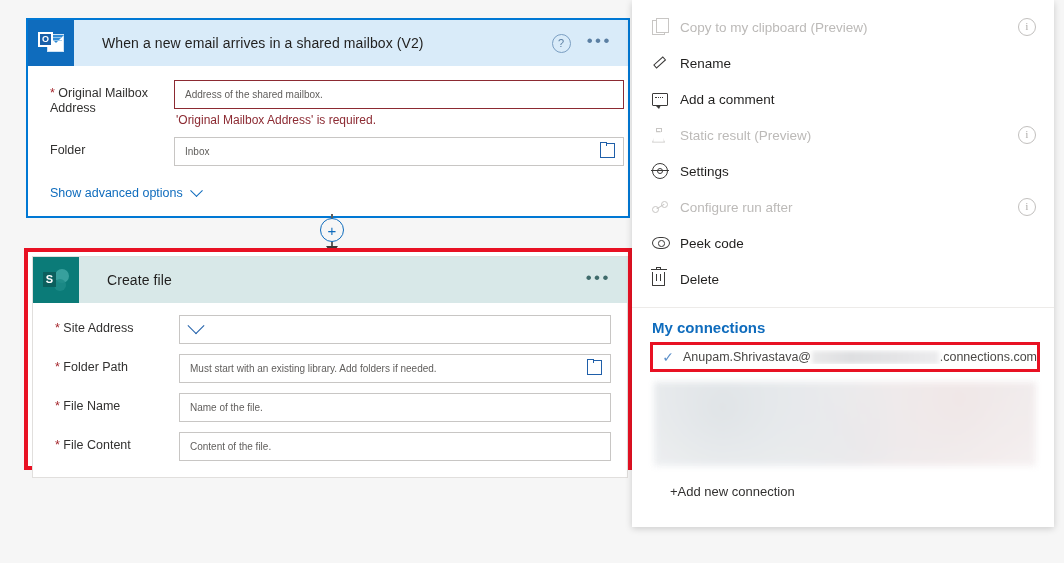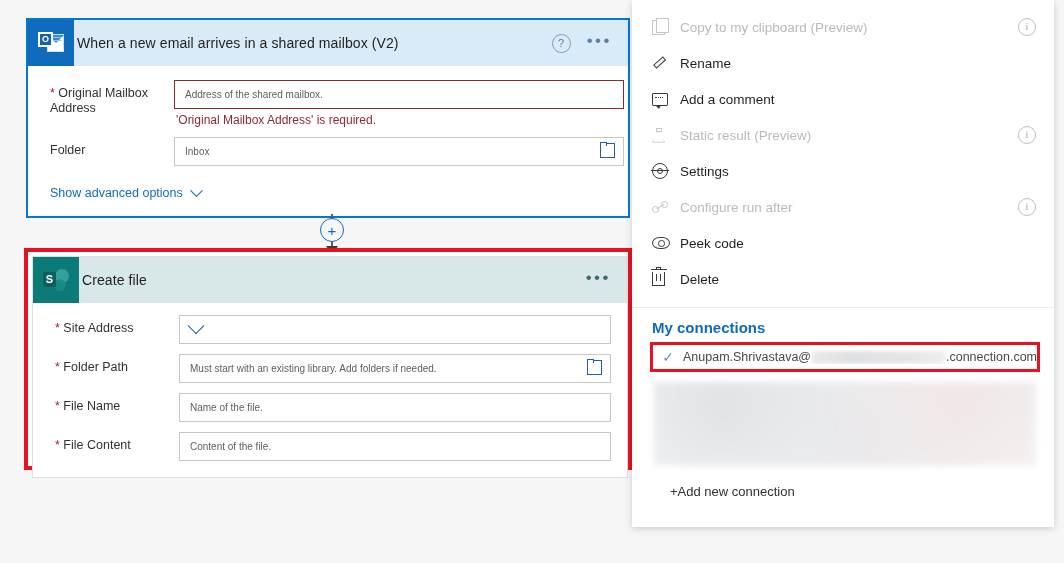--- a/index.html
+++ b/index.html
@@ -136,21 +136,21 @@
     justify-content: center;
     color: #ffffff;
     font-weight: bold;
     font-size: 11px;
     line-height: 1;
     z-index: 2;
   }
 
   .card-title {
     flex: 1;
-    padding-left: 3px;
+    padding-left: 28px;
     font-size: 14px;
     color: #201f1e;
     letter-spacing: .1px;
   }
   .hdr-actions {
     display: flex;
     align-items: center;
     gap: 16px;
     padding-right: 16px;
   }
@@ -818,21 +818,21 @@
     <div class="menu-sep"></div>
 
     <div class="conn-section">
       <div class="conn-title">My connections</div>
 
       <div class="conn-row-hl">
         <span class="check">✓</span>
         <span class="conn-email">
           <span>Anupam.Shrivastava@</span>
           <span class="redacted"></span>
-          <span>.connection.com</span>
+          <span>.connections.com</span>
         </span>
       </div>
 
       <div class="blur-block"></div>
 
       <div class="add-conn">+Add new connection</div>
     </div>
 
   </div>
 

